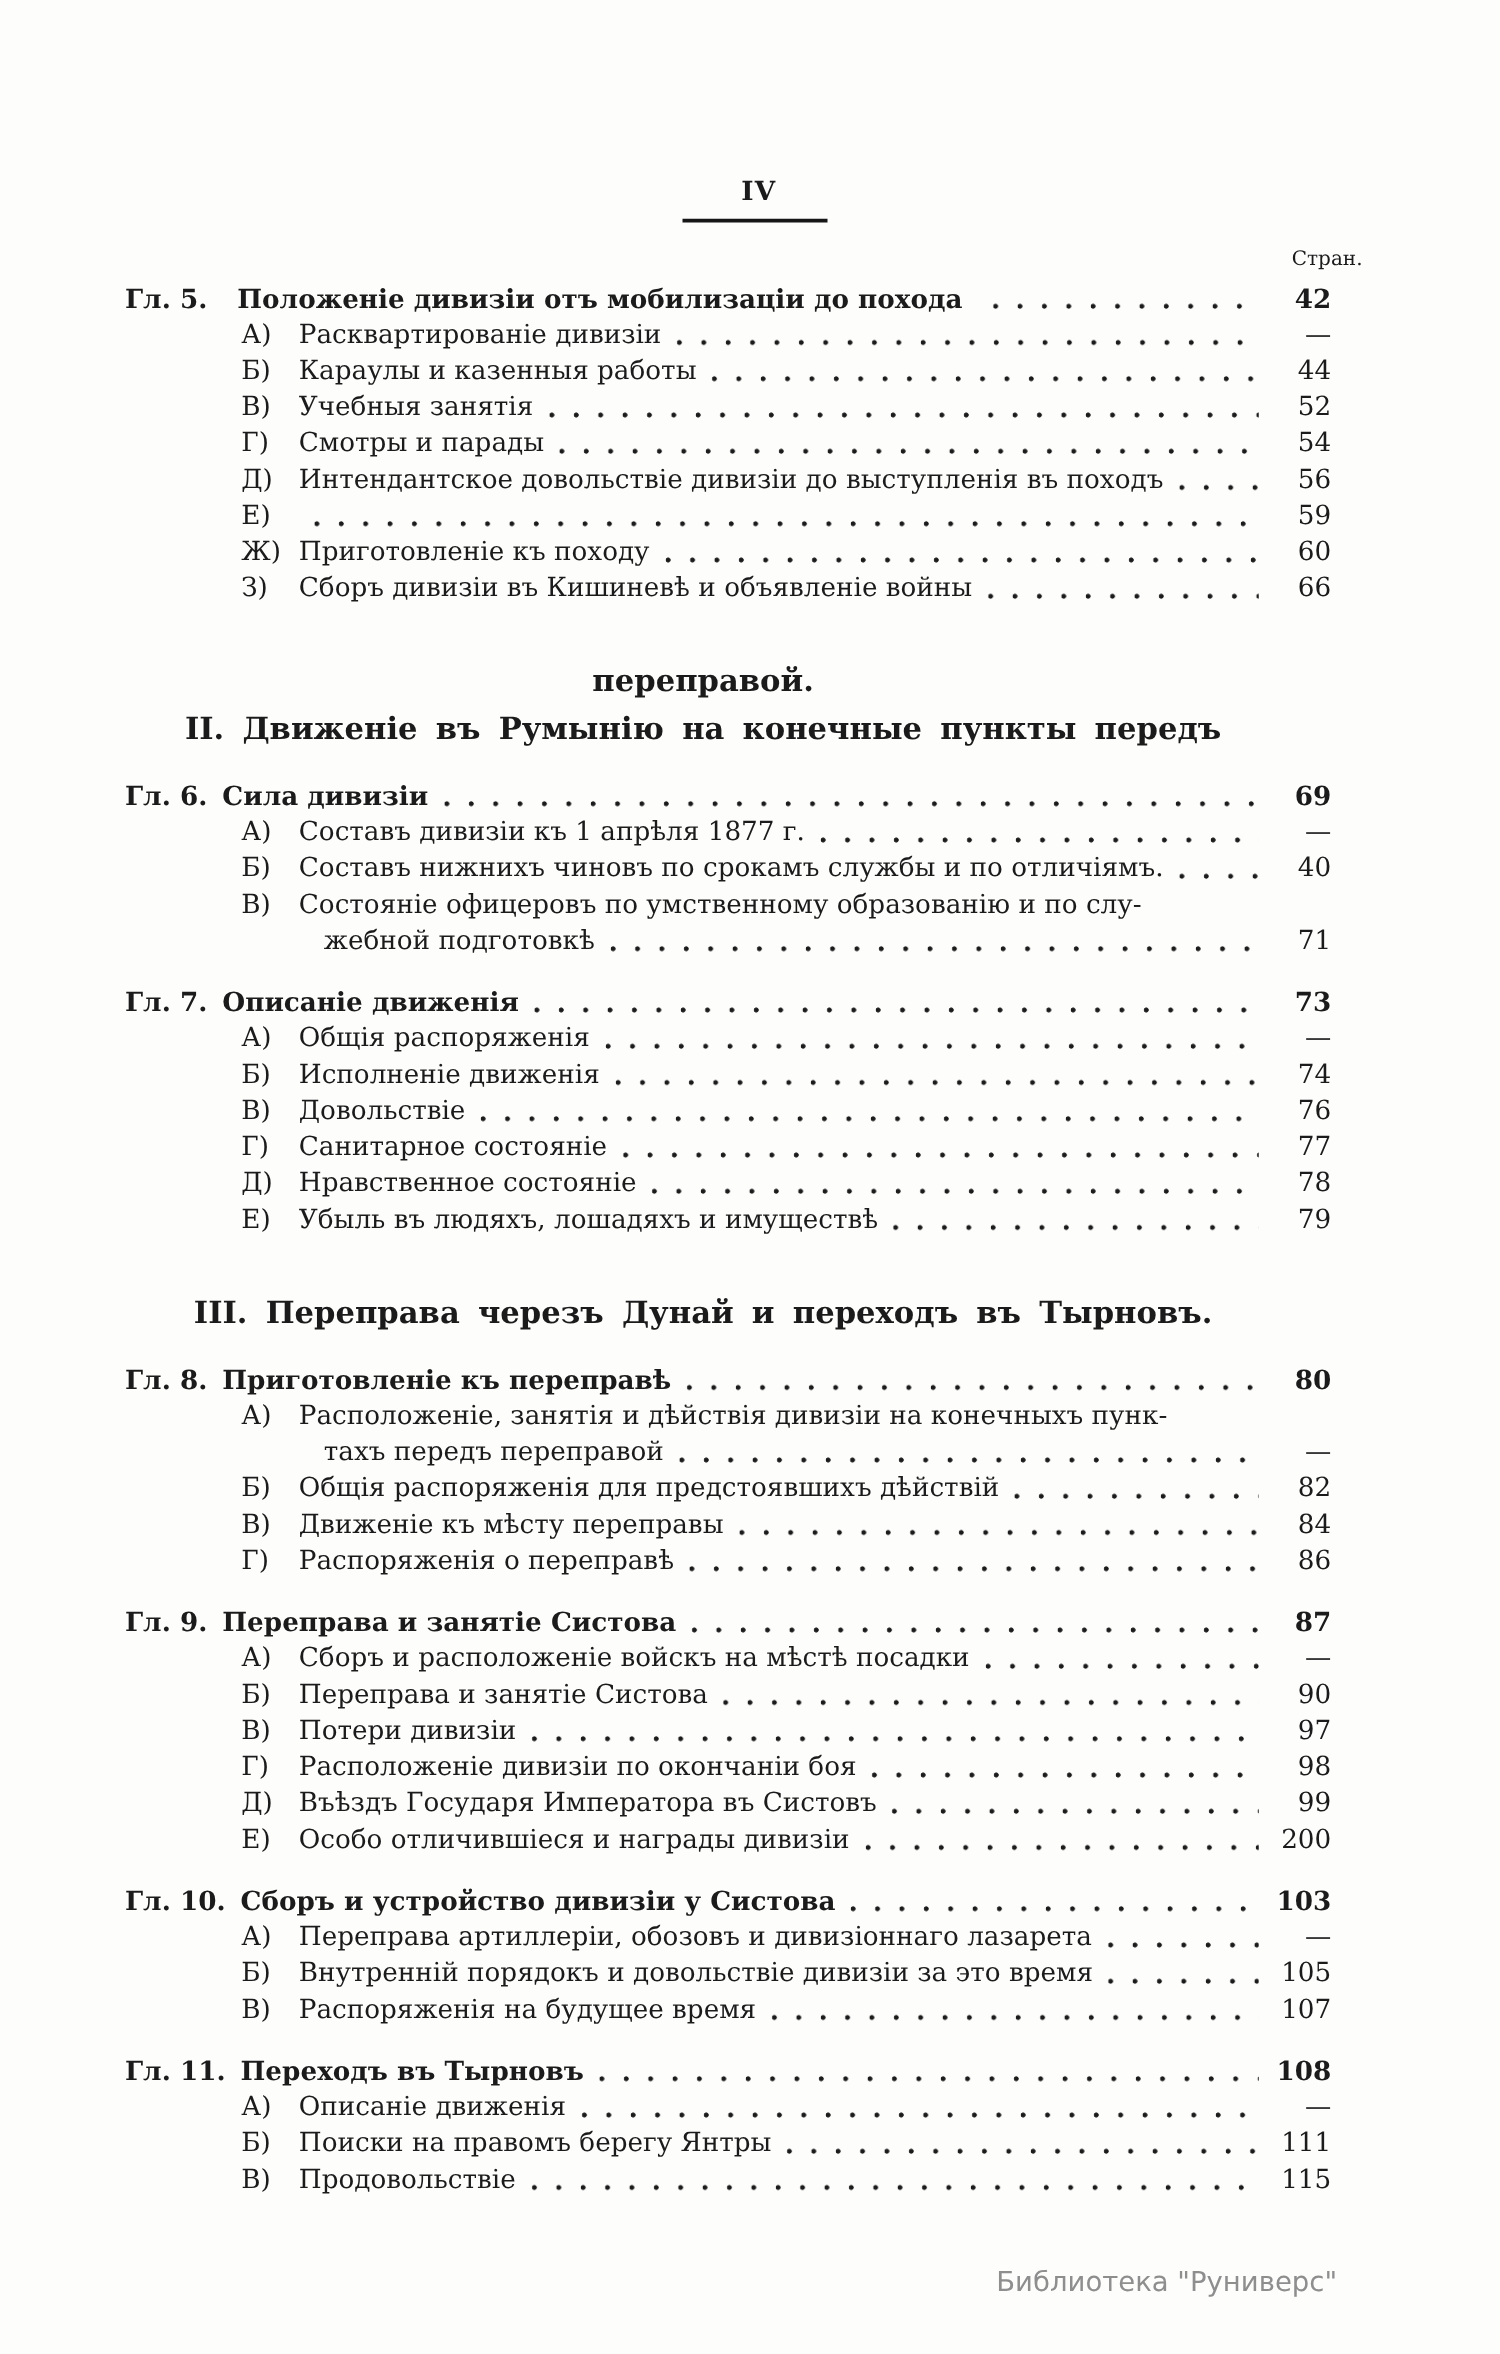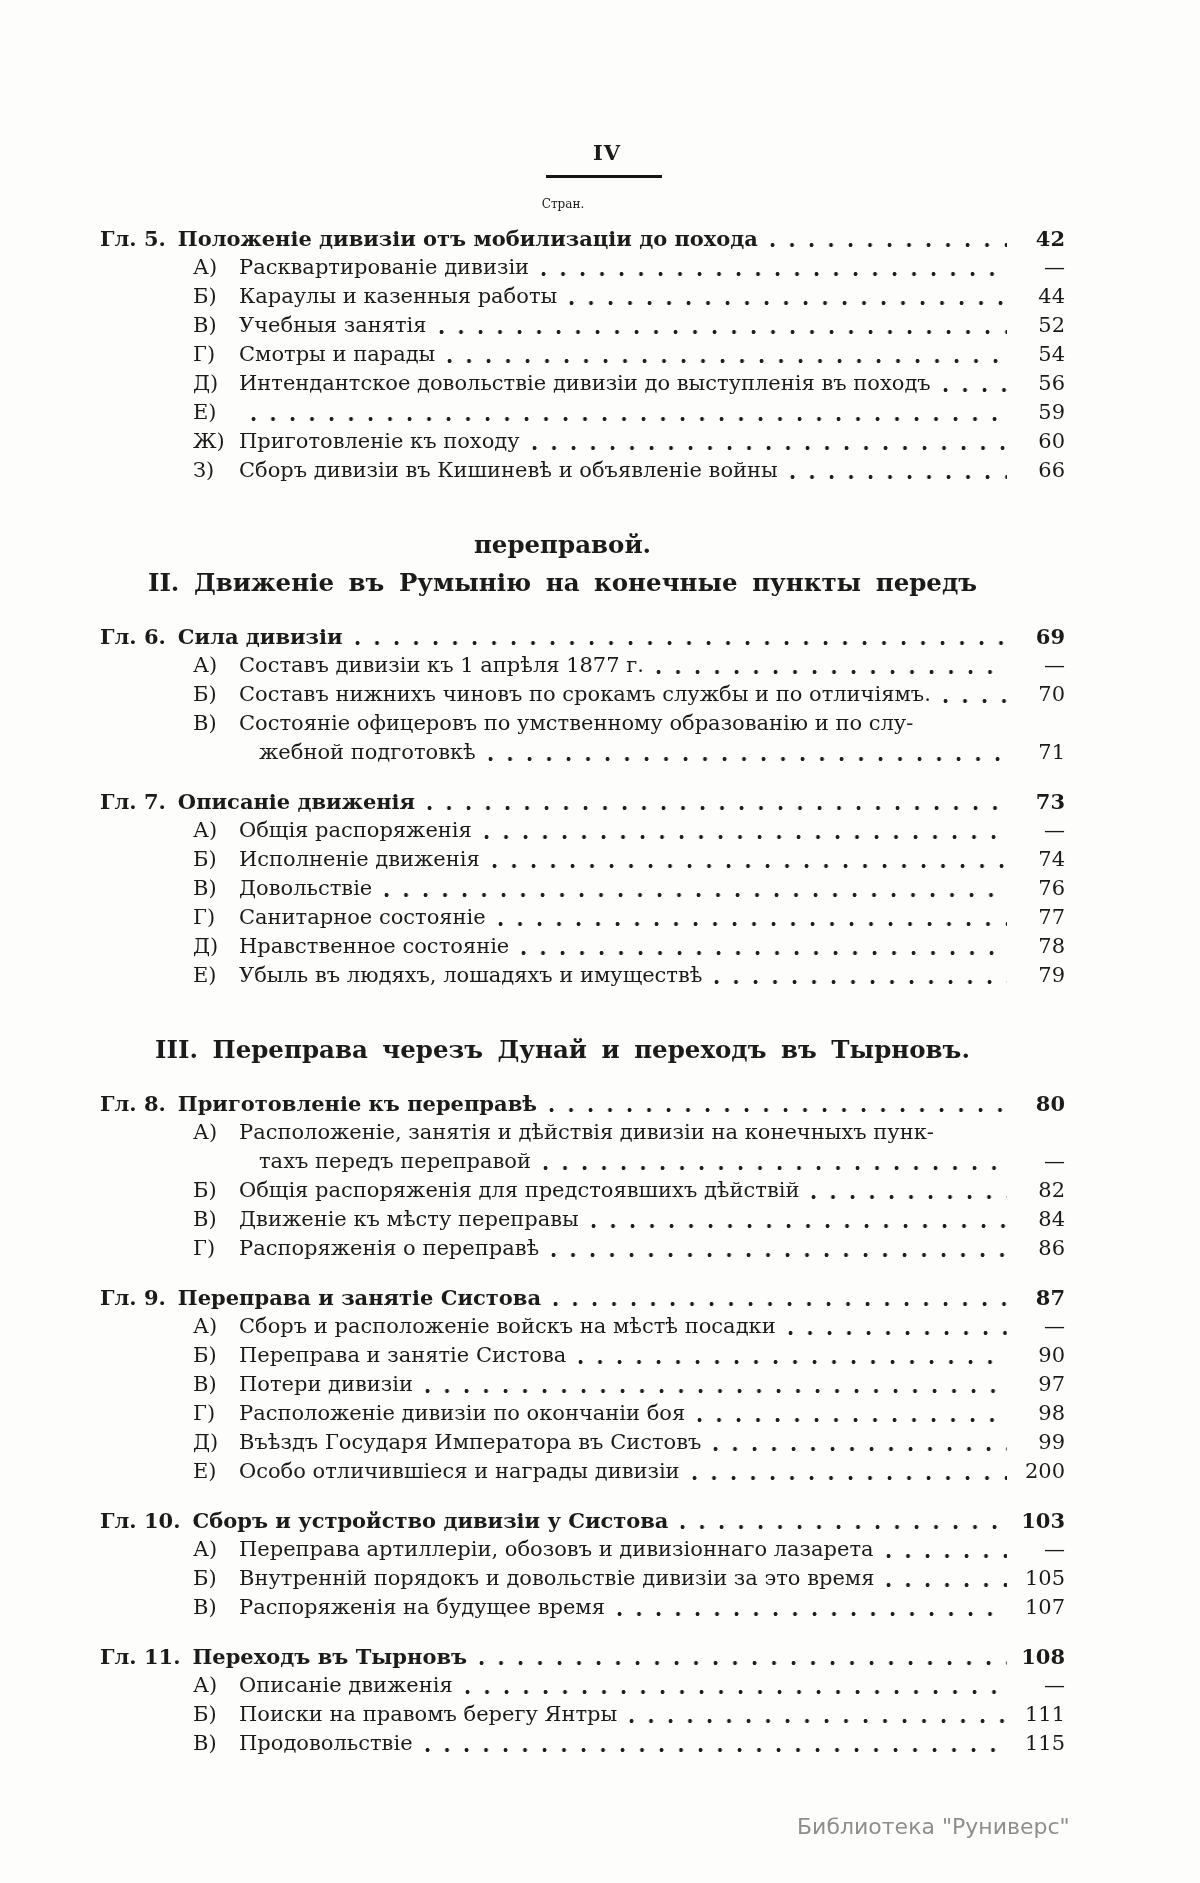--- a/index.html
+++ b/index.html
@@ -13,31 +13,31 @@
   }
   .page-num {
     position: absolute; top: 140px; left: 0; width: 1214px;
     text-align: center; font-size: 21px; font-weight: bold; letter-spacing: 1px;
   }
   .rule {
     position: absolute; top: 175px; left: 546px; width: 116px; height: 0;
     border-top: 3px solid #161616;
   }
   .colhead {
-    position: absolute; top: 197px; left: 18px; width: 1090px;
-    text-align: center; font-size: 12px;
+    position: absolute; top: 197px; left: 0; width: 1090px;
+    text-align: right; font-size: 16px;
   }
   .toc {
     position: absolute; top: 224px; left: 100px; width: 965px;
     font-size: 21px;
   }
   .row  { display: flex; align-items: flex-end; line-height: 29px; }
   .row2 { display: flex; line-height: 29px; }
   .ch   { font-weight: bold; margin-top: 20px; }
-  .toc > .ch:first-child { margin-top: 0; }
+  .toc > .ch:first-child { margin-top: 0; gap: 12px; }
   .sec + .ch { margin-top: 0; }
   .it   { padding-left: 93px; }
   .lab  { white-space: pre; }
   .it .lab { min-width: 46px; display: inline-block; }
   .row2 .lab { min-width: 46px; }
   .ch .lab { margin-right: 12px; }
   .txt  { white-space: nowrap; }
   .dots {
     flex: 1 1 auto; min-width: 6px; height: 6px;
     margin: 0 10px 5px 12px;
@@ -135,21 +135,21 @@
     <div class="row it">
       <span class="lab">А)</span>
       <span class="txt">Составъ дивизіи къ 1 апрѣля 1877 г.</span>
       <span class="dots"></span>
       <span class="pg">—</span>
     </div>
     <div class="row it">
       <span class="lab">Б)</span>
       <span class="txt">Составъ нижнихъ чиновъ по срокамъ службы и по отличіямъ.</span>
       <span class="dots"></span>
-      <span class="pg">70</span>
+      <span class="pg">40</span>
     </div>
     <div class="row2 it">
       <span class="lab">В)</span>
       <div class="cont">
         <div class="l1">Состояніе офицеровъ по умственному образованію и по слу-</div>
         <div class="l2">
           <span class="txt">жебной подготовкѣ</span>
           <span class="dots"></span>
           <span class="pg">71</span>
         </div>

